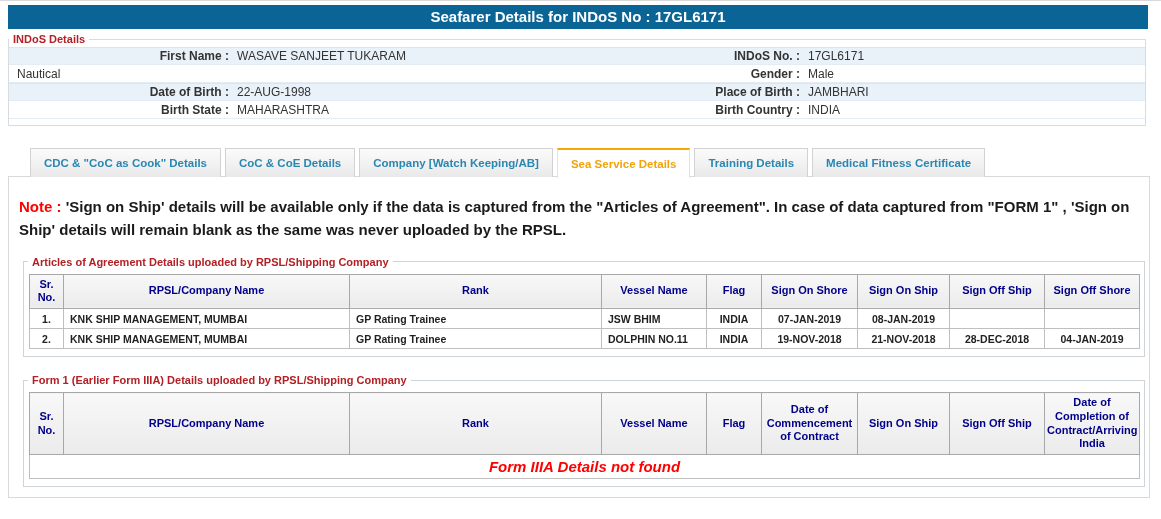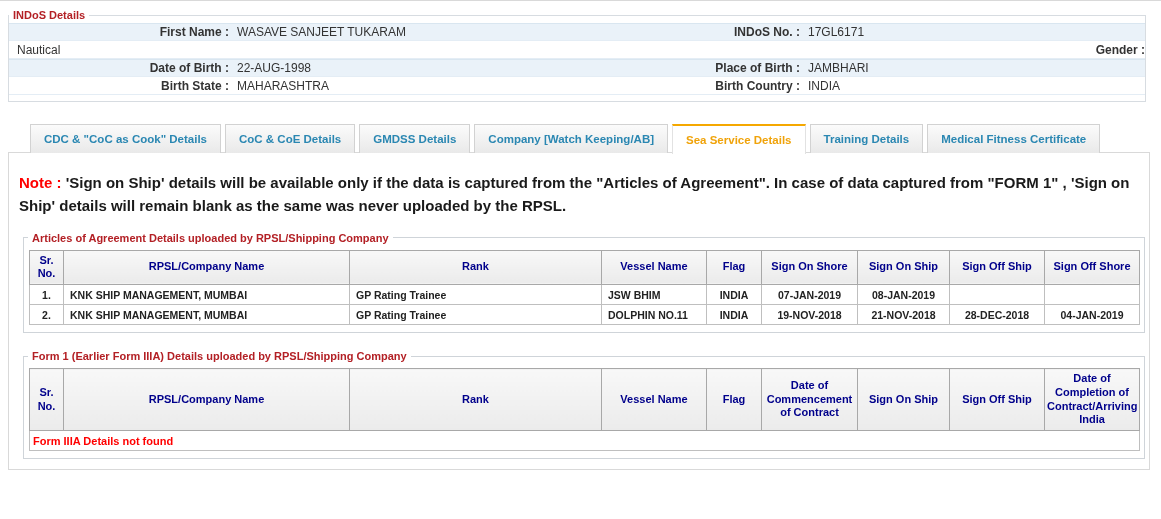--- a/index.html
+++ b/index.html
@@ -59,59 +59,62 @@
     border: 1px solid #a8a8a8; color: #00008b;
     font-size: 11px; font-weight: bold; text-align: center;
     padding: 3px 2px; line-height: 1.25;
   }
   td {
     border: 1px solid #bfbfbf; color: #222;
     font-size: 10.5px; font-weight: bold; padding: 3px 6px; height: 20px;
   }
   td.c { text-align: center; }
   td.l { text-align: left; }
-  .not-found { color: #ff0000; font-size: 11px; text-align: left; padding: 3px; }
+  .not-found { color: #ff0000; font-size: 15px; text-align: center; padding: 3px; font-style: italic; }
 </style>
 </head>
 <body>
 
 <div class="page">
 
+  <div class="title-bar">
+    <span>Seafarer Details for INDoS No : 17GL6171</span>
+  </div>
 
   <fieldset class="indos-fs">
     <legend>INDoS Details</legend>
     <div class="drow alt">
       <span class="dlabel l1">First Name :</span>
       <span class="dvalue v1">WASAVE SANJEET TUKARAM</span>
       <span class="dlabel l2">INDoS No. :</span>
       <span class="dvalue v2">17GL6171</span>
     </div>
     <div class="drow">
       <span class="dvalue v1">Nautical</span>
       <span class="dlabel l2">Gender :</span>
+      <span class="dvalue v2">Male</span>
     </div>
     <div class="drow alt">
       <span class="dlabel l1">Date of Birth :</span>
       <span class="dvalue v1">22-AUG-1998</span>
       <span class="dlabel l2">Place of Birth :</span>
       <span class="dvalue v2">JAMBHARI</span>
     </div>
     <div class="drow">
       <span class="dlabel l1">Birth State :</span>
       <span class="dvalue v1">MAHARASHTRA</span>
       <span class="dlabel l2">Birth Country :</span>
       <span class="dvalue v2">INDIA</span>
     </div>
   </fieldset>
 
   <div class="tabs-area">
     <div class="tabs">
       <div class="tab">CDC &amp; "CoC as Cook" Details</div>
       <div class="tab">CoC &amp; CoE Details</div>
-      <div class="tab">GMDSS Details</div>
       <div class="tab">Company [Watch Keeping/AB]</div>
       <div class="tab active">Sea Service Details</div>
       <div class="tab">Training Details</div>
       <div class="tab">Medical Fitness Certificate</div>
     </div>
 
     <div class="tab-content">
 
       <p class="note"><span class="note-prefix">Note :</span> <span>'Sign on Ship' details will be available only if the data is captured from the "Articles of Agreement". In case of data captured from "FORM 1" , 'Sign on Ship' details will remain blank as the same was never uploaded by the RPSL.</span></p>
 

